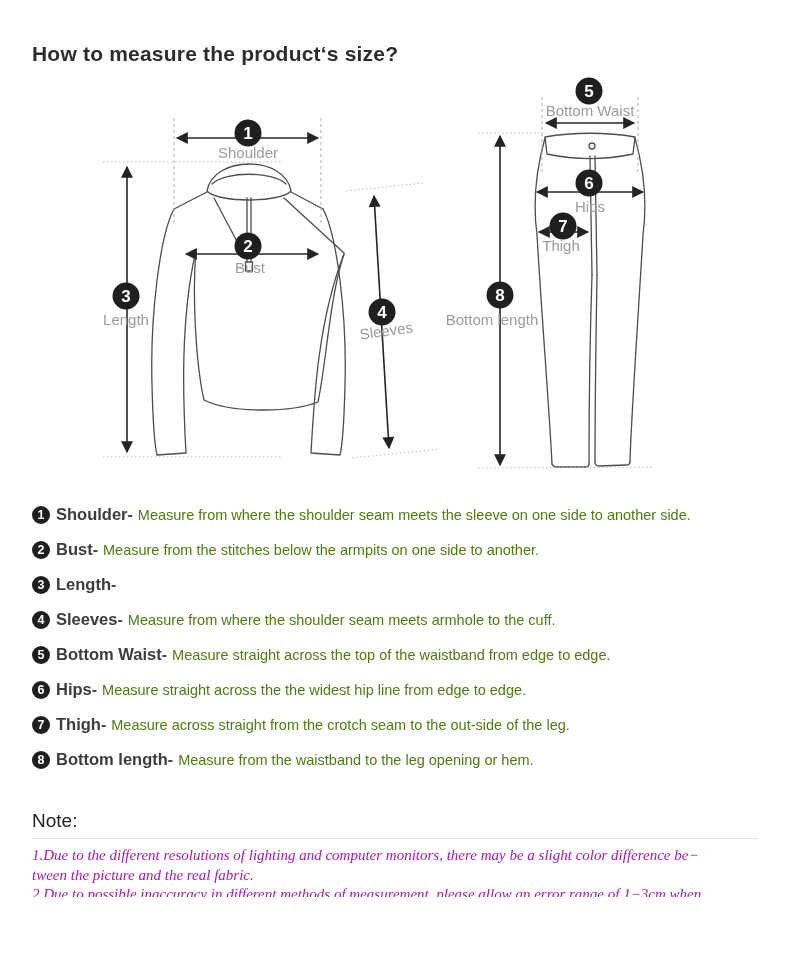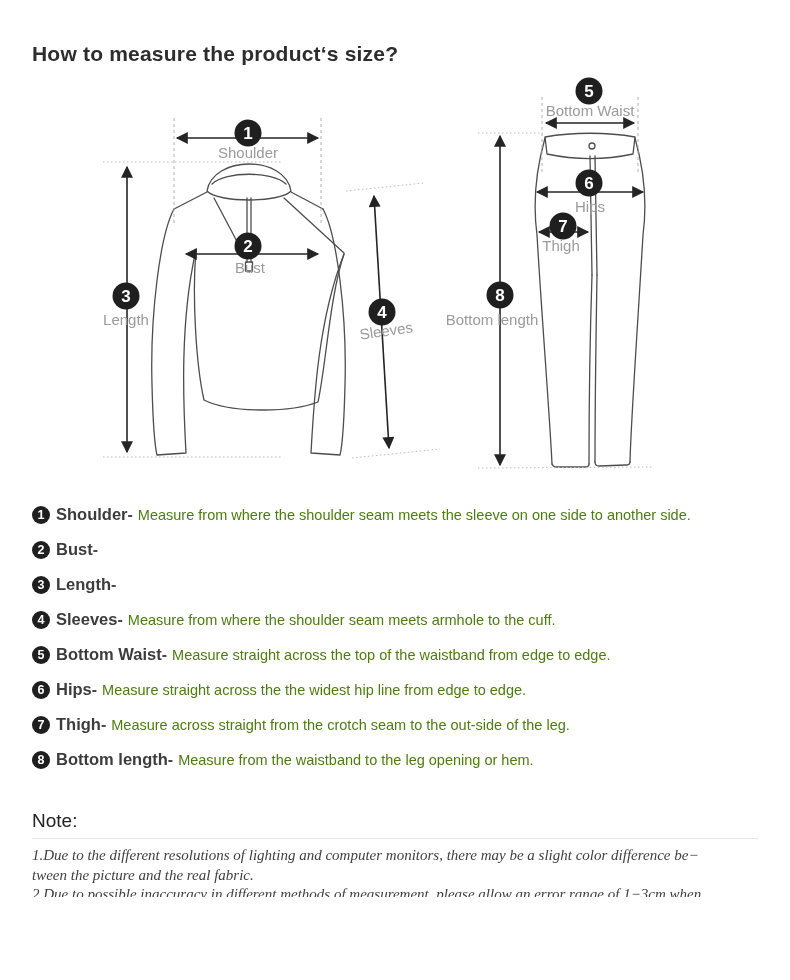--- a/index.html
+++ b/index.html
@@ -34,21 +34,21 @@
   .m-dash  { font-size:16px; font-weight:bold; color:#4a4a4a; margin-right:5px; }
   .m-desc  { font-size:14.5px; color:#4d7c0f; }
 
   
   .note { position:absolute; left:32px; top:810px; width:726px; }
   .note-heading { font-size:19px; font-weight:normal; color:#222222; }
   .note-divider { height:1px; background:#e6e6e6; margin-top:6px; }
   .note-lines { margin-top:7px; }
   .note-line {
     font-family:"Liberation Serif", serif; font-style:italic;
-    font-size:15px; line-height:19.5px; color:#404040;
+    font-size:15px; line-height:19.5px; color:#a21caf;
   }
 </style>
 </head>
 <body>
 
 <div class="page">
 
   <h1 class="title">How to measure the product‘s size?</h1>
 
   <svg class="diagram-svg" width="790" height="420" viewBox="0 0 790 420">
@@ -173,20 +173,21 @@
     <li class="m-item">
       <span class="m-badge">1</span>
       <span class="m-label">Shoulder</span>
       <span class="m-dash">-</span>
       <span class="m-desc">Measure from where the shoulder seam meets the sleeve on one side to another side.</span>
     </li>
     <li class="m-item">
       <span class="m-badge">2</span>
       <span class="m-label">Bust</span>
       <span class="m-dash">-</span>
+      <span class="m-desc">Measure from the stitches below the armpits on one side to another.</span>
     </li>
     <li class="m-item">
       <span class="m-badge">3</span>
       <span class="m-label">Length</span>
       <span class="m-dash">-</span>
     </li>
     <li class="m-item">
       <span class="m-badge">4</span>
       <span class="m-label">Sleeves</span>
       <span class="m-dash">-</span>

